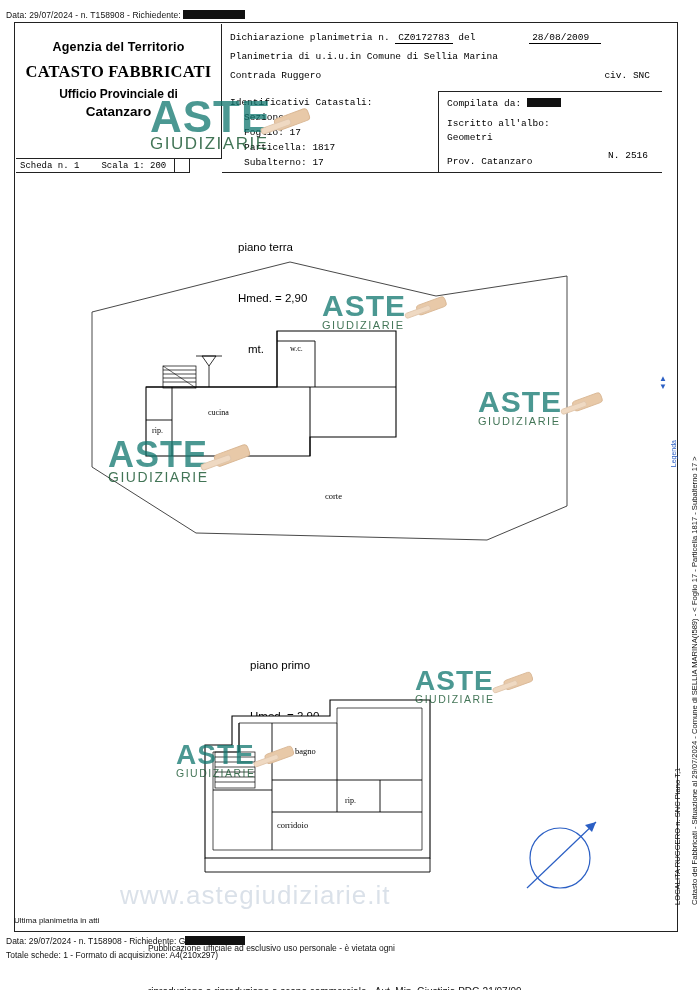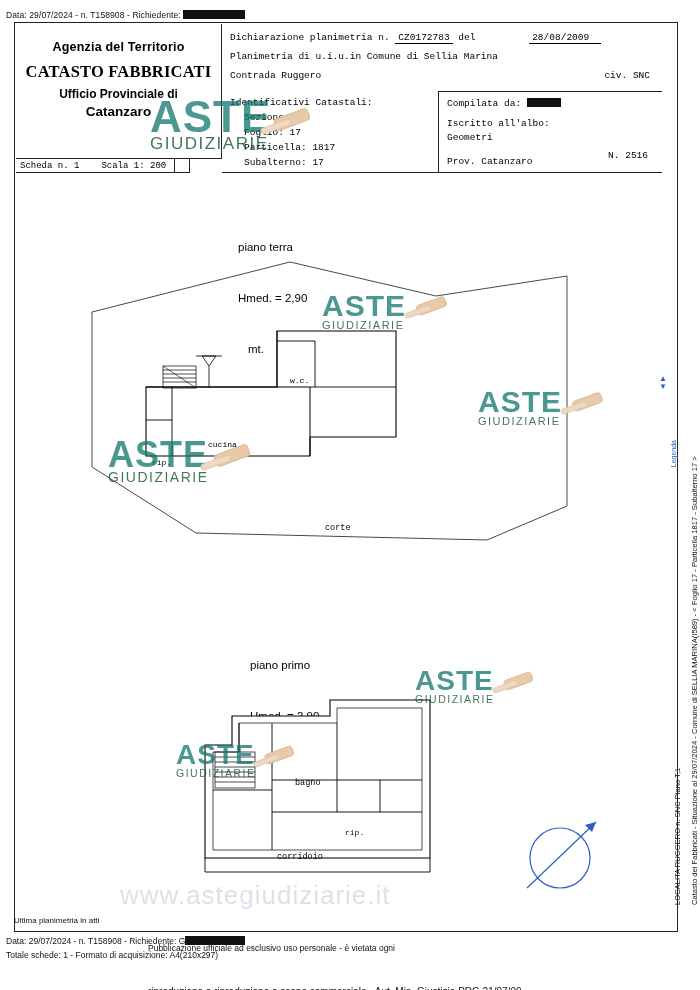--- a/index.html
+++ b/index.html
@@ -121,23 +121,22 @@
     line-height:17px;
     white-space:pre;
   }
   .lbl-terra{left:238px;top:205px;}
   .lbl-primo{left:250px;top:623px;}
 
   .room-lbl{
     position:absolute;
     font-size:8px;
     color:#000;
-    font-family:Liberation Mono, monospace;
+    font-family:Liberation Serif, serif;
     white-space:nowrap;
-    margin-top:32px;
   }
 
   
   .side-text{
     position:absolute;
     right:2px;top:0;
     width:26px;height:930px;
   }
   .side-text span{
     position:absolute;

